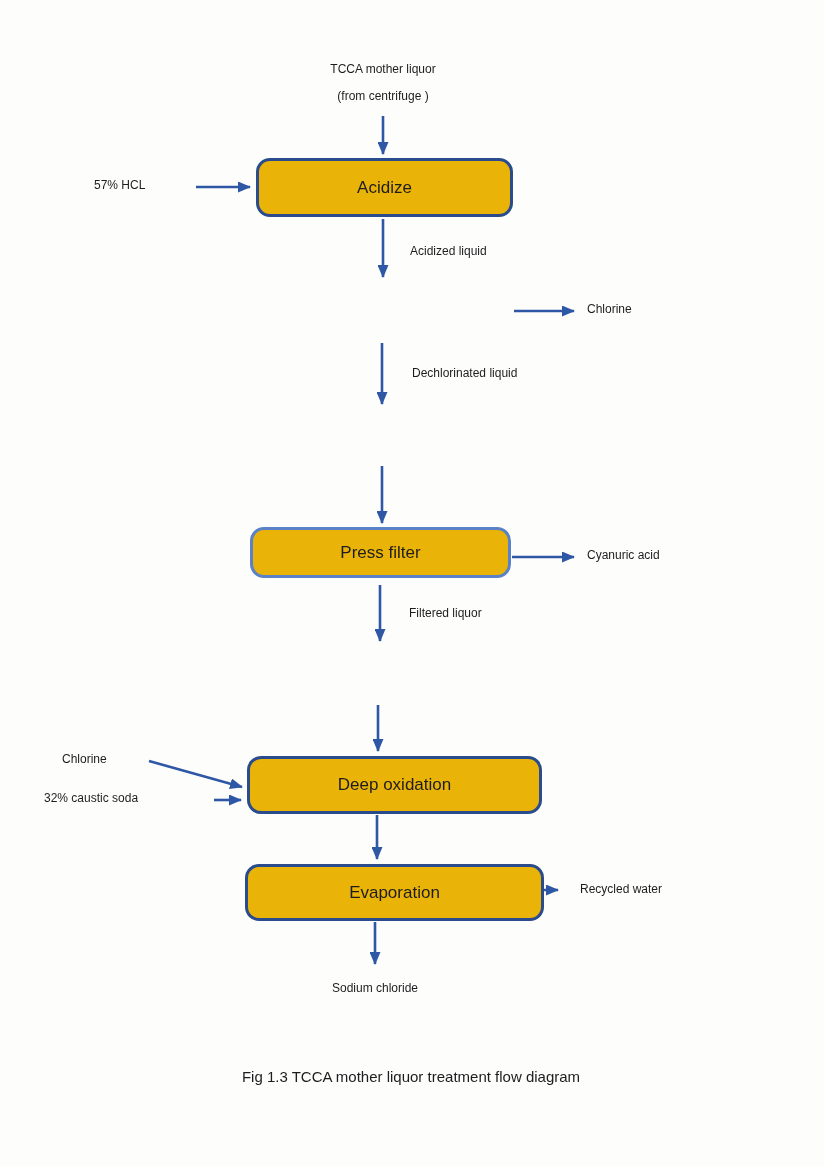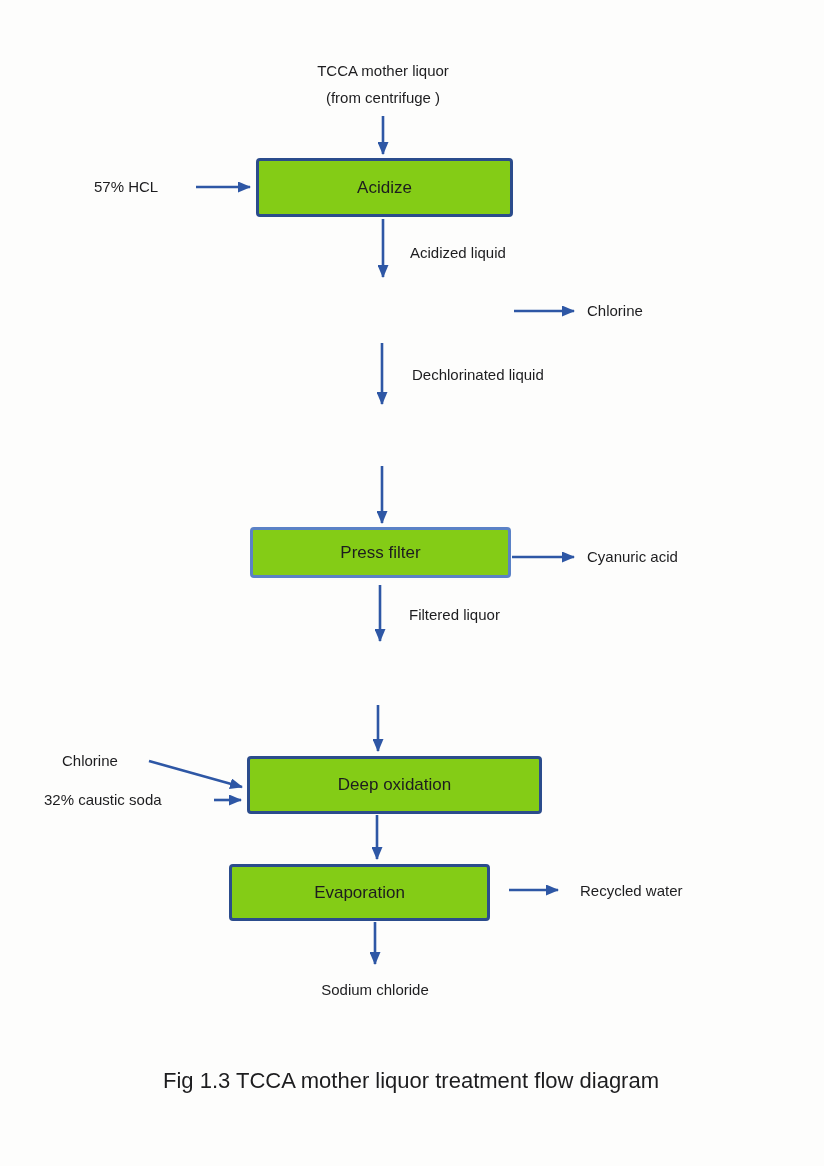--- a/index.html
+++ b/index.html
@@ -26,43 +26,43 @@
     left:0;top:0;
     width:824px;height:1166px;
   }
   .arrows line{
     stroke:var(--arrow);
     stroke-width:2.6;
   }
   .ah{fill:var(--arrow);}
   .node{
     position:absolute;
-    background:#84cc16;
-    border-radius:4px;
+    background:#eab308;
+    border-radius:14px;
     display:flex;
     align-items:center;
     justify-content:center;
     font-size:17px;
     color:var(--text);
     box-sizing:border-box;
   }
   .node.dark{border:3px solid var(--node-border-dark);}
   .node.light{border:3px solid var(--node-border-light);}
   .label{
     position:absolute;
-    font-size:15px;
+    font-size:12px;
     color:var(--text);
     white-space:nowrap;
     line-height:1.2;
     text-align:right;
   }
   .center{transform:translateX(-50%);}
   .caption{
     position:absolute;
-    font-size:22px;
+    font-size:15px;
     color:var(--text);
     white-space:nowrap;
     transform:translateX(-50%);
   }
 </style>
 </head>
 <body>
 
 <div class="canvas">
 
@@ -93,21 +93,21 @@
 
   <div class="node dark" style="left:256px;top:158px;width:257px;height:59px">
     <span>Acidize</span>
   </div>
   <div class="node light" style="left:250px;top:527px;width:261px;height:51px">
     <span>Press filter</span>
   </div>
   <div class="node dark" style="left:247px;top:756px;width:295px;height:58px">
     <span>Deep oxidation</span>
   </div>
-  <div class="node dark" style="left:229px;top:864px;width:261px;height:57px">
+  <div class="node dark" style="left:245px;top:864px;width:299px;height:57px">
     <span>Evaporation</span>
   </div>
 
   <div class="label" style="left:94px;top:178px">57% HCL</div>
   <div class="label" style="left:410px;top:244px">Acidized liquid</div>
   <div class="label" style="left:587px;top:302px">Chlorine</div>
   <div class="label" style="left:412px;top:366px">Dechlorinated liquid</div>
   <div class="label" style="left:587px;top:548px">Cyanuric acid</div>
   <div class="label" style="left:409px;top:606px">Filtered liquor</div>
   <div class="label" style="left:62px;top:752px">Chlorine</div>

